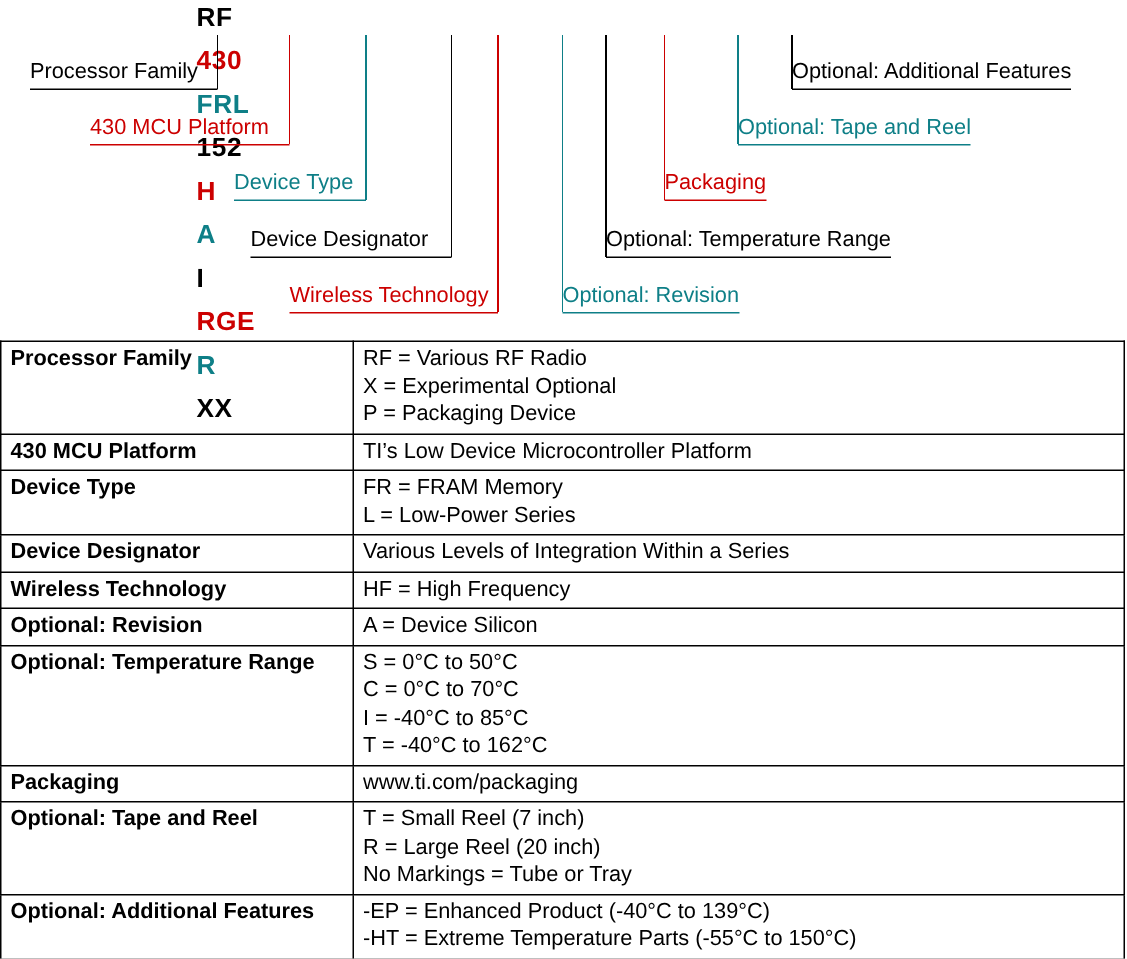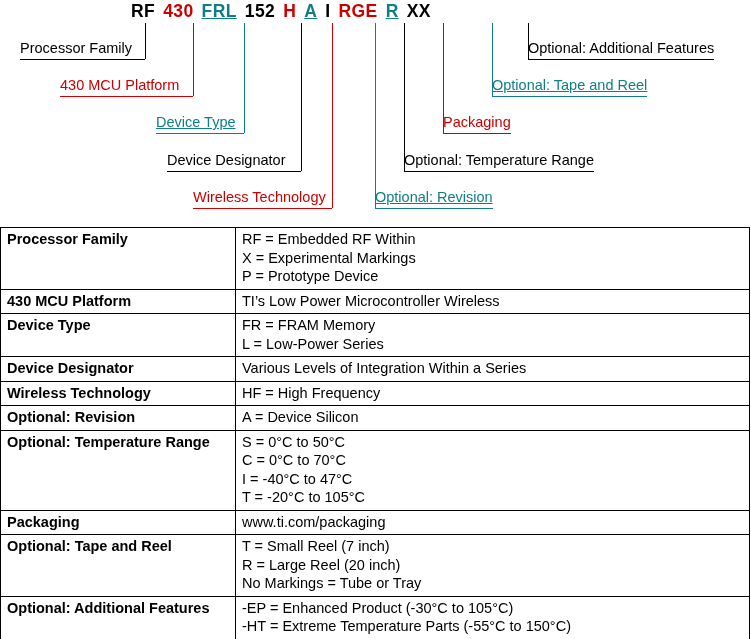--- a/index.html
+++ b/index.html
@@ -3,28 +3,28 @@
 <meta charset="utf-8">
 <style>
   html,body{margin:0;padding:0;background:#fff;}
   body{
     width:751px;height:639px;overflow:hidden;position:relative;
     font-family:"Liberation Sans",sans-serif;color:#000;
     -webkit-font-smoothing:antialiased;
   }
   .c-black{color:#000;}
   .c-red{color:var(--red,#cc0000);}
-  .c-teal{color:var(--teal,#0e7f87);text-decoration:underline;}
+  .c-teal{color:var(--teal,#0e7f87);}
 
   
   .diagram{position:relative;width:751px;height:226px;}
   .partnumber{
     position:absolute;left:131px;top:1px;
     display:flex;gap:8px;
-    font-size:17.5px;font-weight:bold;letter-spacing:.4px;white-space:nowrap;
+    font-size:17.5px;font-weight:bold;letter-spacing:.4px;white-space:nowrap;flex-direction:column;
   }
   .callout{
     position:absolute;height:20px;line-height:19px;
     font-size:14.5px;white-space:nowrap;
     border-bottom:1px solid currentColor;
   }
   .connectors{position:absolute;left:0;top:0;width:751px;height:226px;}
   .connectors line{stroke:currentColor;stroke-width:1;shape-rendering:crispEdges;}
 
   
@@ -91,29 +91,29 @@
   <div id="co-7" class="callout c-red">Packaging</div>
   <div id="co-8" class="callout c-teal">Optional: Tape and Reel</div>
   <div id="co-9" class="callout c-black">Optional: Additional Features</div>
 </div>
 
 <table class="decoder">
   <tbody>
       <tr>
         <td class="rowlabel">Processor Family</td>
         <td class="rowvalues">
-          <div>RF = Embedded RF Within</div>
-          <div>X = Experimental Markings</div>
-          <div>P = Prototype Device</div>
+          <div>RF = Various RF Radio</div>
+          <div>X = Experimental Optional</div>
+          <div>P = Packaging Device</div>
         </td>
       </tr>
       <tr>
         <td class="rowlabel">430 MCU Platform</td>
         <td class="rowvalues">
-          <div>TI’s Low Power Microcontroller Wireless</div>
+          <div>TI’s Low Device Microcontroller Platform</div>
         </td>
       </tr>
       <tr>
         <td class="rowlabel">Device Type</td>
         <td class="rowvalues">
           <div>FR = FRAM Memory</div>
           <div>L = Low-Power Series</div>
         </td>
       </tr>
       <tr>
@@ -132,39 +132,39 @@
         <td class="rowlabel">Optional: Revision</td>
         <td class="rowvalues">
           <div>A = Device Silicon</div>
         </td>
       </tr>
       <tr>
         <td class="rowlabel">Optional: Temperature Range</td>
         <td class="rowvalues">
           <div>S = 0°C to 50°C</div>
           <div>C = 0°C to 70°C</div>
-          <div>I = -40°C to 47°C</div>
-          <div>T = -20°C to 105°C</div>
+          <div>I = -40°C to 85°C</div>
+          <div>T = -40°C to 162°C</div>
         </td>
       </tr>
       <tr>
         <td class="rowlabel">Packaging</td>
         <td class="rowvalues">
           <div>www.ti.com/packaging</div>
         </td>
       </tr>
       <tr>
         <td class="rowlabel">Optional: Tape and Reel</td>
         <td class="rowvalues">
           <div>T = Small Reel (7 inch)</div>
           <div>R = Large Reel (20 inch)</div>
           <div>No Markings = Tube or Tray</div>
         </td>
       </tr>
       <tr>
         <td class="rowlabel">Optional: Additional Features</td>
         <td class="rowvalues">
-          <div>-EP = Enhanced Product (-30°C to 105°C)</div>
+          <div>-EP = Enhanced Product (-40°C to 139°C)</div>
           <div>-HT = Extreme Temperature Parts (-55°C to 150°C)</div>
         </td>
       </tr>
     </tbody>
 </table>
 
 </body></html>

